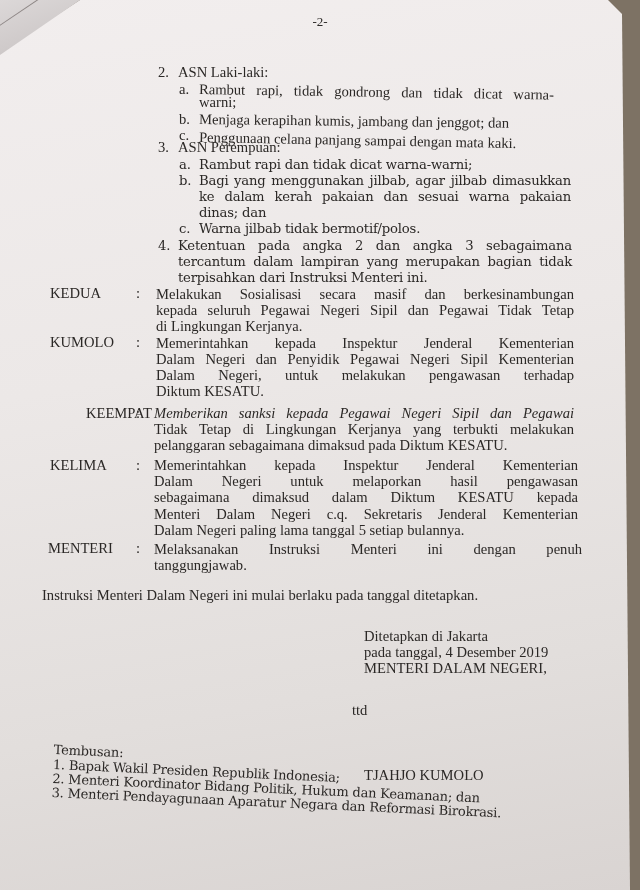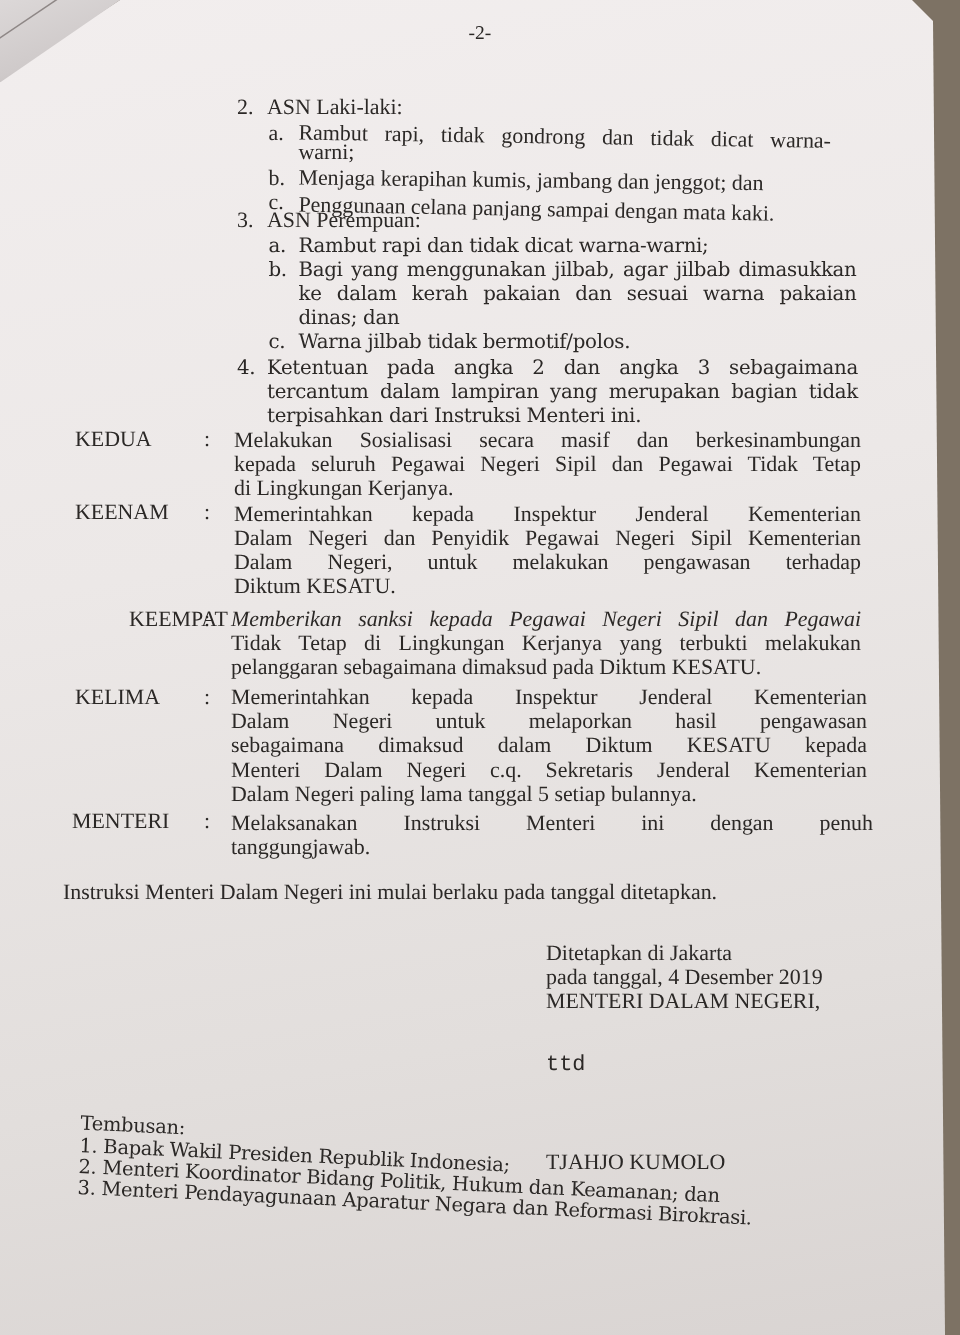--- a/index.html
+++ b/index.html
@@ -94,21 +94,21 @@
 
   <div>
     <span class="diktum-label" style="left:50px;top:286px;">KEDUA</span>
     <span class="colon" style="left:136px;top:286px;">:</span>
     <span class="line just" style="left:156px;top:287px;width:418px;">Melakukan Sosialisasi secara masif dan berkesinambungan</span>
     <span class="line just" style="left:156px;top:303px;width:418px;">kepada seluruh Pegawai Negeri Sipil dan Pegawai Tidak Tetap</span>
     <span class="line" style="left:156px;top:319px;">di Lingkungan Kerjanya.</span>
   </div>
 
   <div>
-    <span class="diktum-label" style="left:50px;top:335px;">KEENAM</span>
+    <span class="diktum-label" style="left:50px;top:335px;">KUMOLO</span>
     <span class="colon" style="left:136px;top:335px;">:</span>
     <span class="line just" style="left:156px;top:336px;width:418px;">Memerintahkan kepada Inspektur Jenderal Kementerian</span>
     <span class="line just" style="left:156px;top:352px;width:418px;">Dalam Negeri  dan Penyidik Pegawai Negeri Sipil Kementerian</span>
     <span class="line just" style="left:156px;top:368px;width:418px;">Dalam Negeri, untuk melakukan pengawasan terhadap</span>
     <span class="line" style="left:156px;top:384px;">Diktum KESATU.</span>
   </div>
 
   <div>
     <span class="diktum-label" style="left:50px;top:406px;margin-left:36px;">KEEMPAT</span>
     <span class="colon" style="left:136px;top:406px;">:</span>
@@ -133,21 +133,21 @@
     <span class="line just" style="left:154px;top:542px;width:428px;">Melaksanakan Instruksi Menteri ini dengan penuh</span>
     <span class="line" style="left:154px;top:558px;">tanggungjawab.</span>
   </div>
 
   <span class="line" style="left:42px;top:588px;">Instruksi Menteri Dalam Negeri ini mulai berlaku pada tanggal ditetapkan.</span>
 
   <div>
     <span class="line" style="left:364px;top:629px;">Ditetapkan di  Jakarta</span>
     <span class="line" style="left:364px;top:645px;">pada tanggal, 4 Desember 2019</span>
     <span class="line" style="left:364px;top:661px;">MENTERI DALAM NEGERI,</span>
-    <span class="line" style="left:364px;top:703px;font-family:Liberation Mono, monospace;">ttd</span>
+    <span class="line" style="left:352px;top:703px;">ttd</span>
     <span class="line" style="left:364px;top:768px;">TJAHJO KUMOLO</span>
   </div>
 
   <div style="position:absolute;left:54px;top:742px;transform:rotate(2.6deg);transform-origin:left top;">
     <span class="line bookman" style="left:0;top:0;font-size:13px;">Tembusan:</span>
     <span class="line bookman" style="left:0;top:15px;font-size:13px;">1. Bapak Wakil Presiden Republik Indonesia;</span>
     <span class="line bookman" style="left:0;top:29px;font-size:13px;">2. Menteri Koordinator Bidang Politik, Hukum dan Keamanan; dan</span>
     <span class="line bookman" style="left:0;top:43px;font-size:13px;">3. Menteri Pendayagunaan Aparatur Negara dan Reformasi Birokrasi.</span>
   </div>
 

